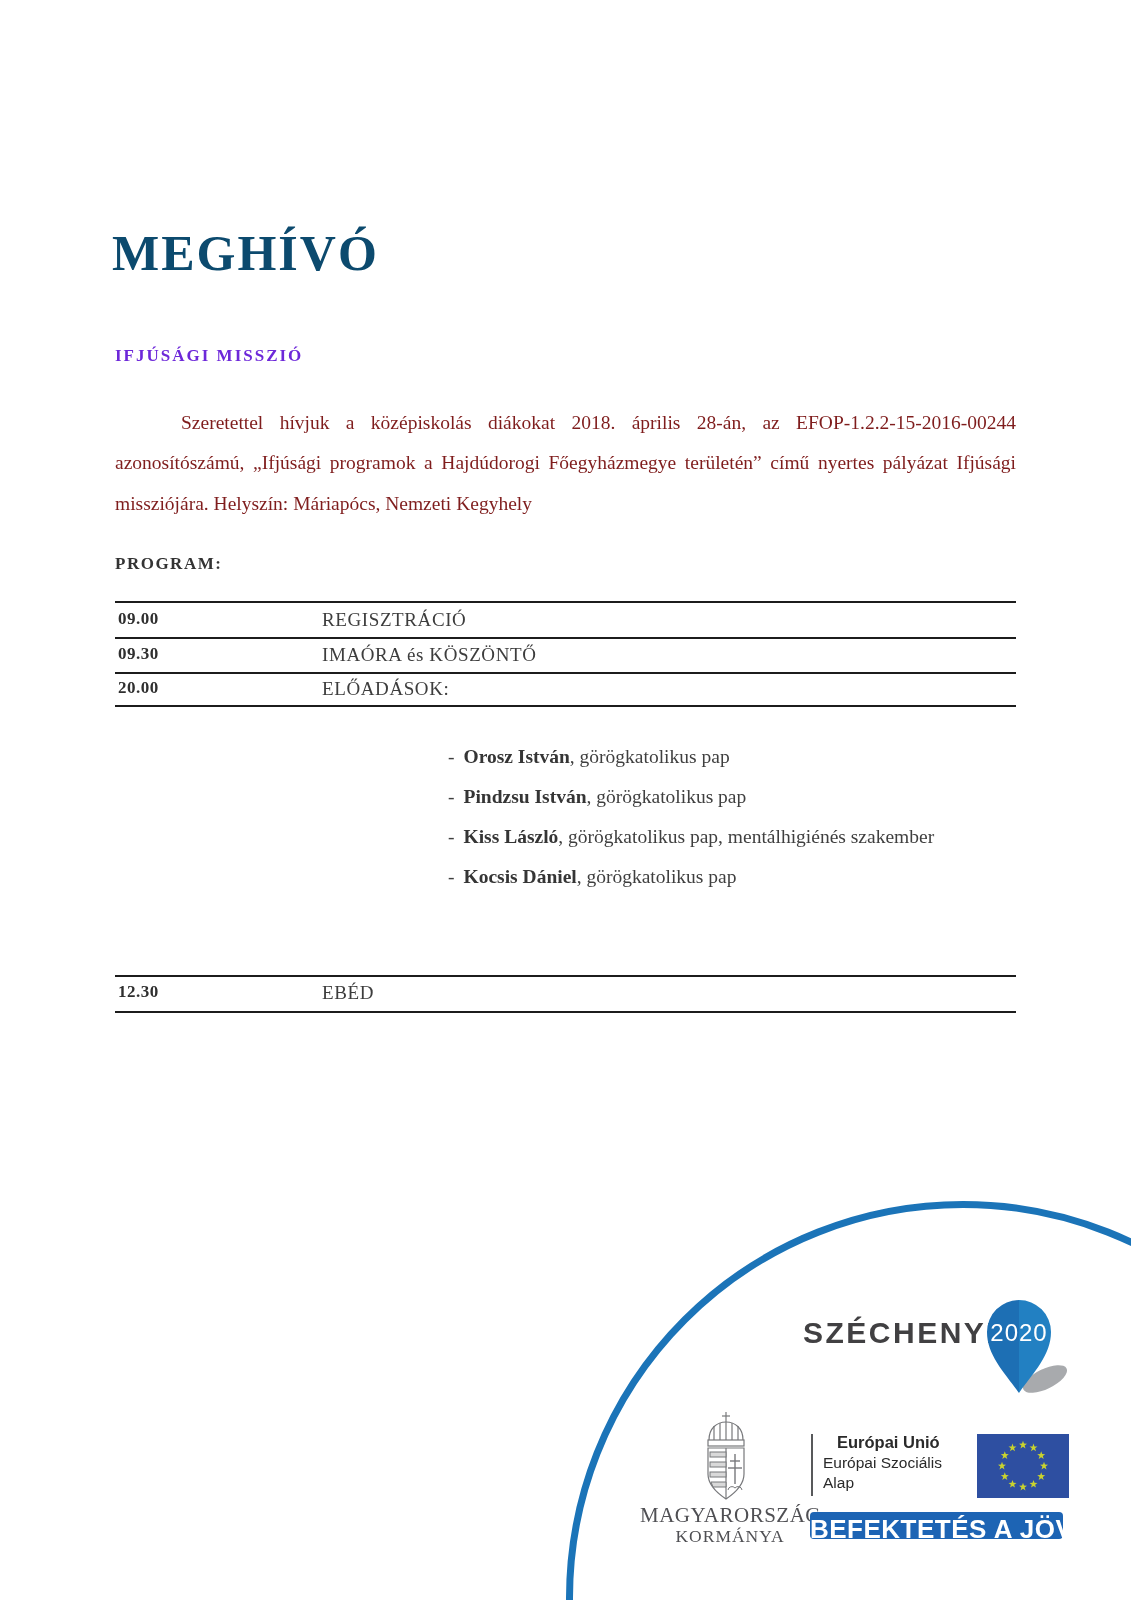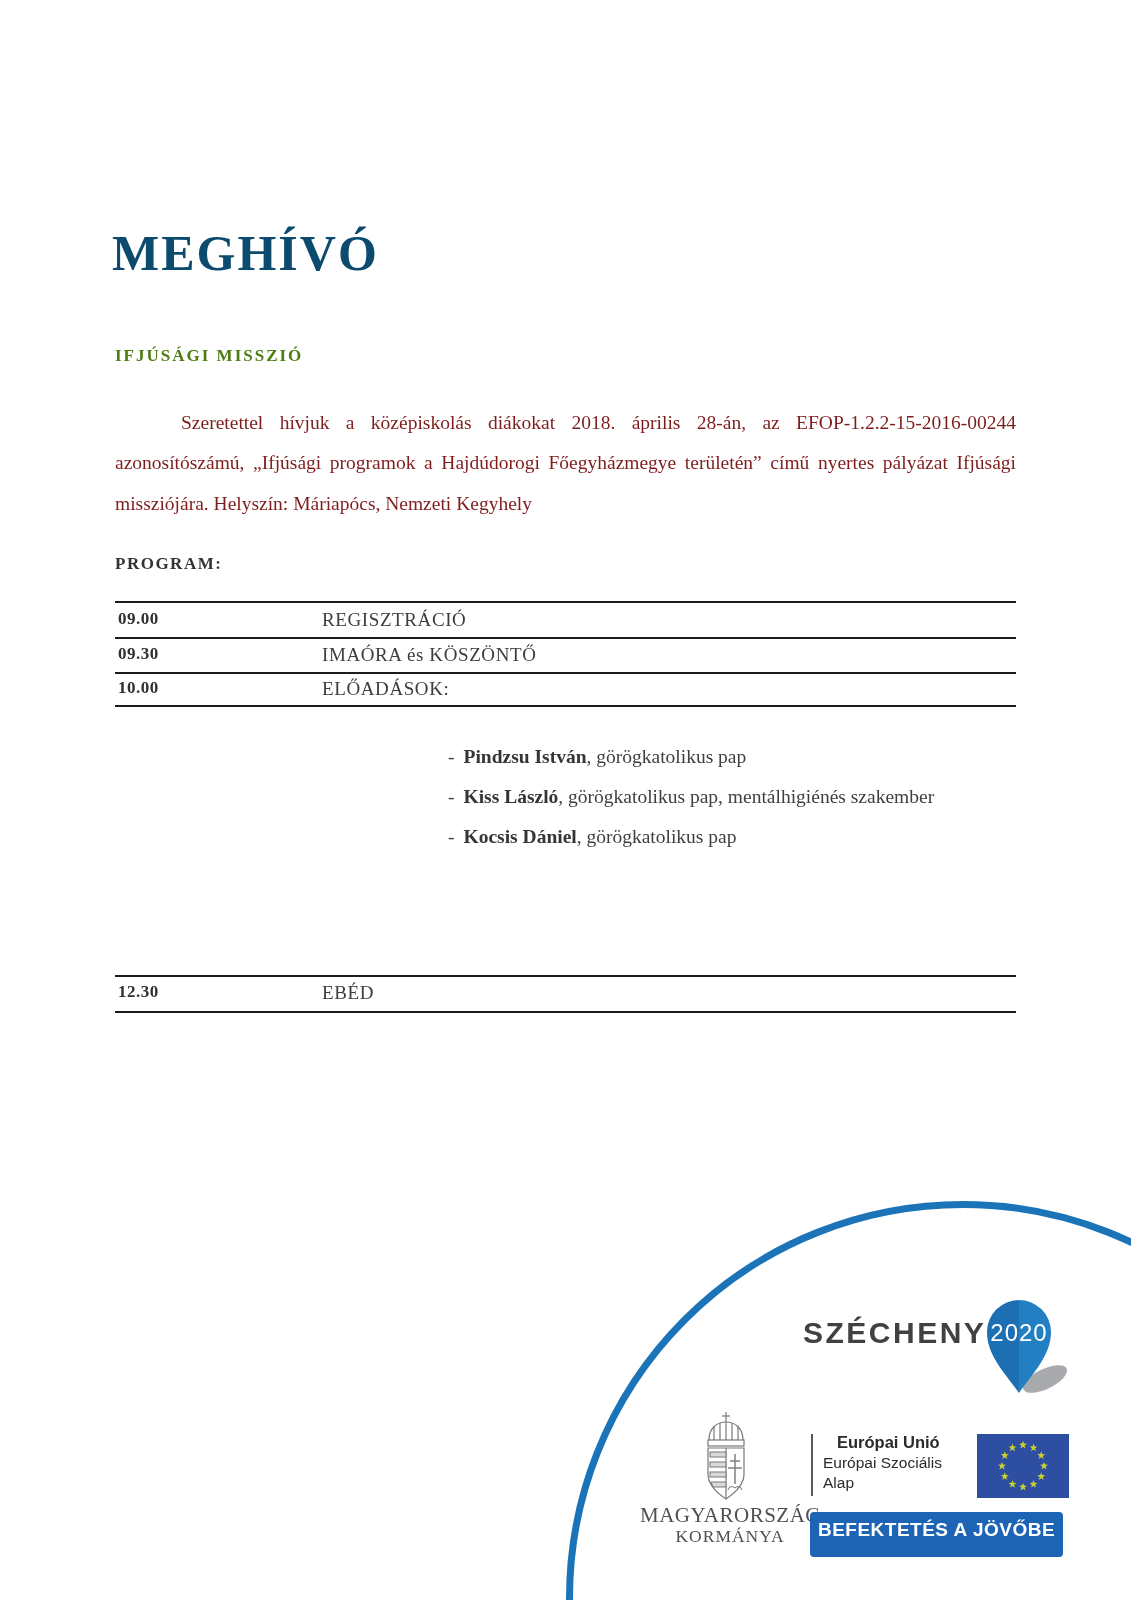--- a/index.html
+++ b/index.html
@@ -13,21 +13,21 @@
 
   
   .doc-title{
     left:112px;top:224px;
     font-size:50px;font-weight:bold;letter-spacing:2px;
     color:#0c4a6e;
   }
   .doc-subtitle{
     left:115px;top:346px;
     font-size:17px;font-weight:bold;letter-spacing:2px;
-    color:#4d7c0f;
+    color:#6d28d9;
   }
   .intro{
     left:115px;top:383px;width:901px;
     font-size:19.5px;line-height:40.5px;
     text-align:justify;text-indent:66px;
     color:#7f1d1d;
   }
   .program-heading{
     left:115px;top:554px;
     font-size:17px;font-weight:bold;letter-spacing:1.5px;
@@ -87,24 +87,24 @@
   .eu-text{
     left:823px;top:1432px;
     font-family:"Liberation Sans", sans-serif;
     font-size:15.5px;line-height:20.5px;color:#2a2a2a;
   }
   .eu-text .b{font-weight:bold;font-size:16.5px;margin-left:14px;}
   .eu-flag{
     left:977px;top:1434px;width:92px;height:64px;background:#2e4fa1;
   }
   .invest-banner{
-    left:810px;top:1512px;width:253px;height:45px;
+    left:810px;top:1512px;width:253px;height:27px;
     background:#1d64b4;border-radius:4px;
     font-family:"Liberation Sans", sans-serif;
-    font-size:19px;font-weight:bold;letter-spacing:0.5px;
+    font-size:26px;font-weight:bold;letter-spacing:0.5px;
     color:#ffffff;text-align:center;line-height:35px;
     white-space:nowrap;
   }
 </style>
 </head>
 <body>
 
 <div class="abs doc-title">MEGHÍVÓ</div>
 
 <div class="abs doc-subtitle">IFJÚSÁGI MISSZIÓ</div>
@@ -122,29 +122,32 @@
 
 <div class="abs sched-row" style="top:609px;">
   <span class="sched-time">09.00</span>
   <span class="sched-event">REGISZTRÁCIÓ</span>
 </div>
 <div class="abs sched-row" style="top:644px;">
   <span class="sched-time">09.30</span>
   <span class="sched-event">IMAÓRA és KÖSZÖNTŐ</span>
 </div>
 <div class="abs sched-row" style="top:678px;">
-  <span class="sched-time">10.00</span>
+  <span class="sched-time">20.00</span>
   <span class="sched-event">ELŐADÁSOK:</span>
 </div>
 <div class="abs sched-row" style="top:982px;">
   <span class="sched-time">12.30</span>
   <span class="sched-event">EBÉD</span>
 </div>
 
 <ul class="abs speakers">
+  <li>
+    <span class="dash">-</span><span class="name">Orosz István</span><span class="role">, görögkatolikus pap</span>
+  </li>
   <li>
     <span class="dash">-</span><span class="name">Pindzsu István</span><span class="role">, görögkatolikus pap</span>
   </li>
   <li>
     <span class="dash">-</span><span class="name">Kiss László</span><span class="role">, görögkatolikus pap, mentálhigiénés szakember</span>
   </li>
   <li>
     <span class="dash">-</span><span class="name">Kocsis Dániel</span><span class="role">, görögkatolikus pap</span>
   </li>
 </ul>

